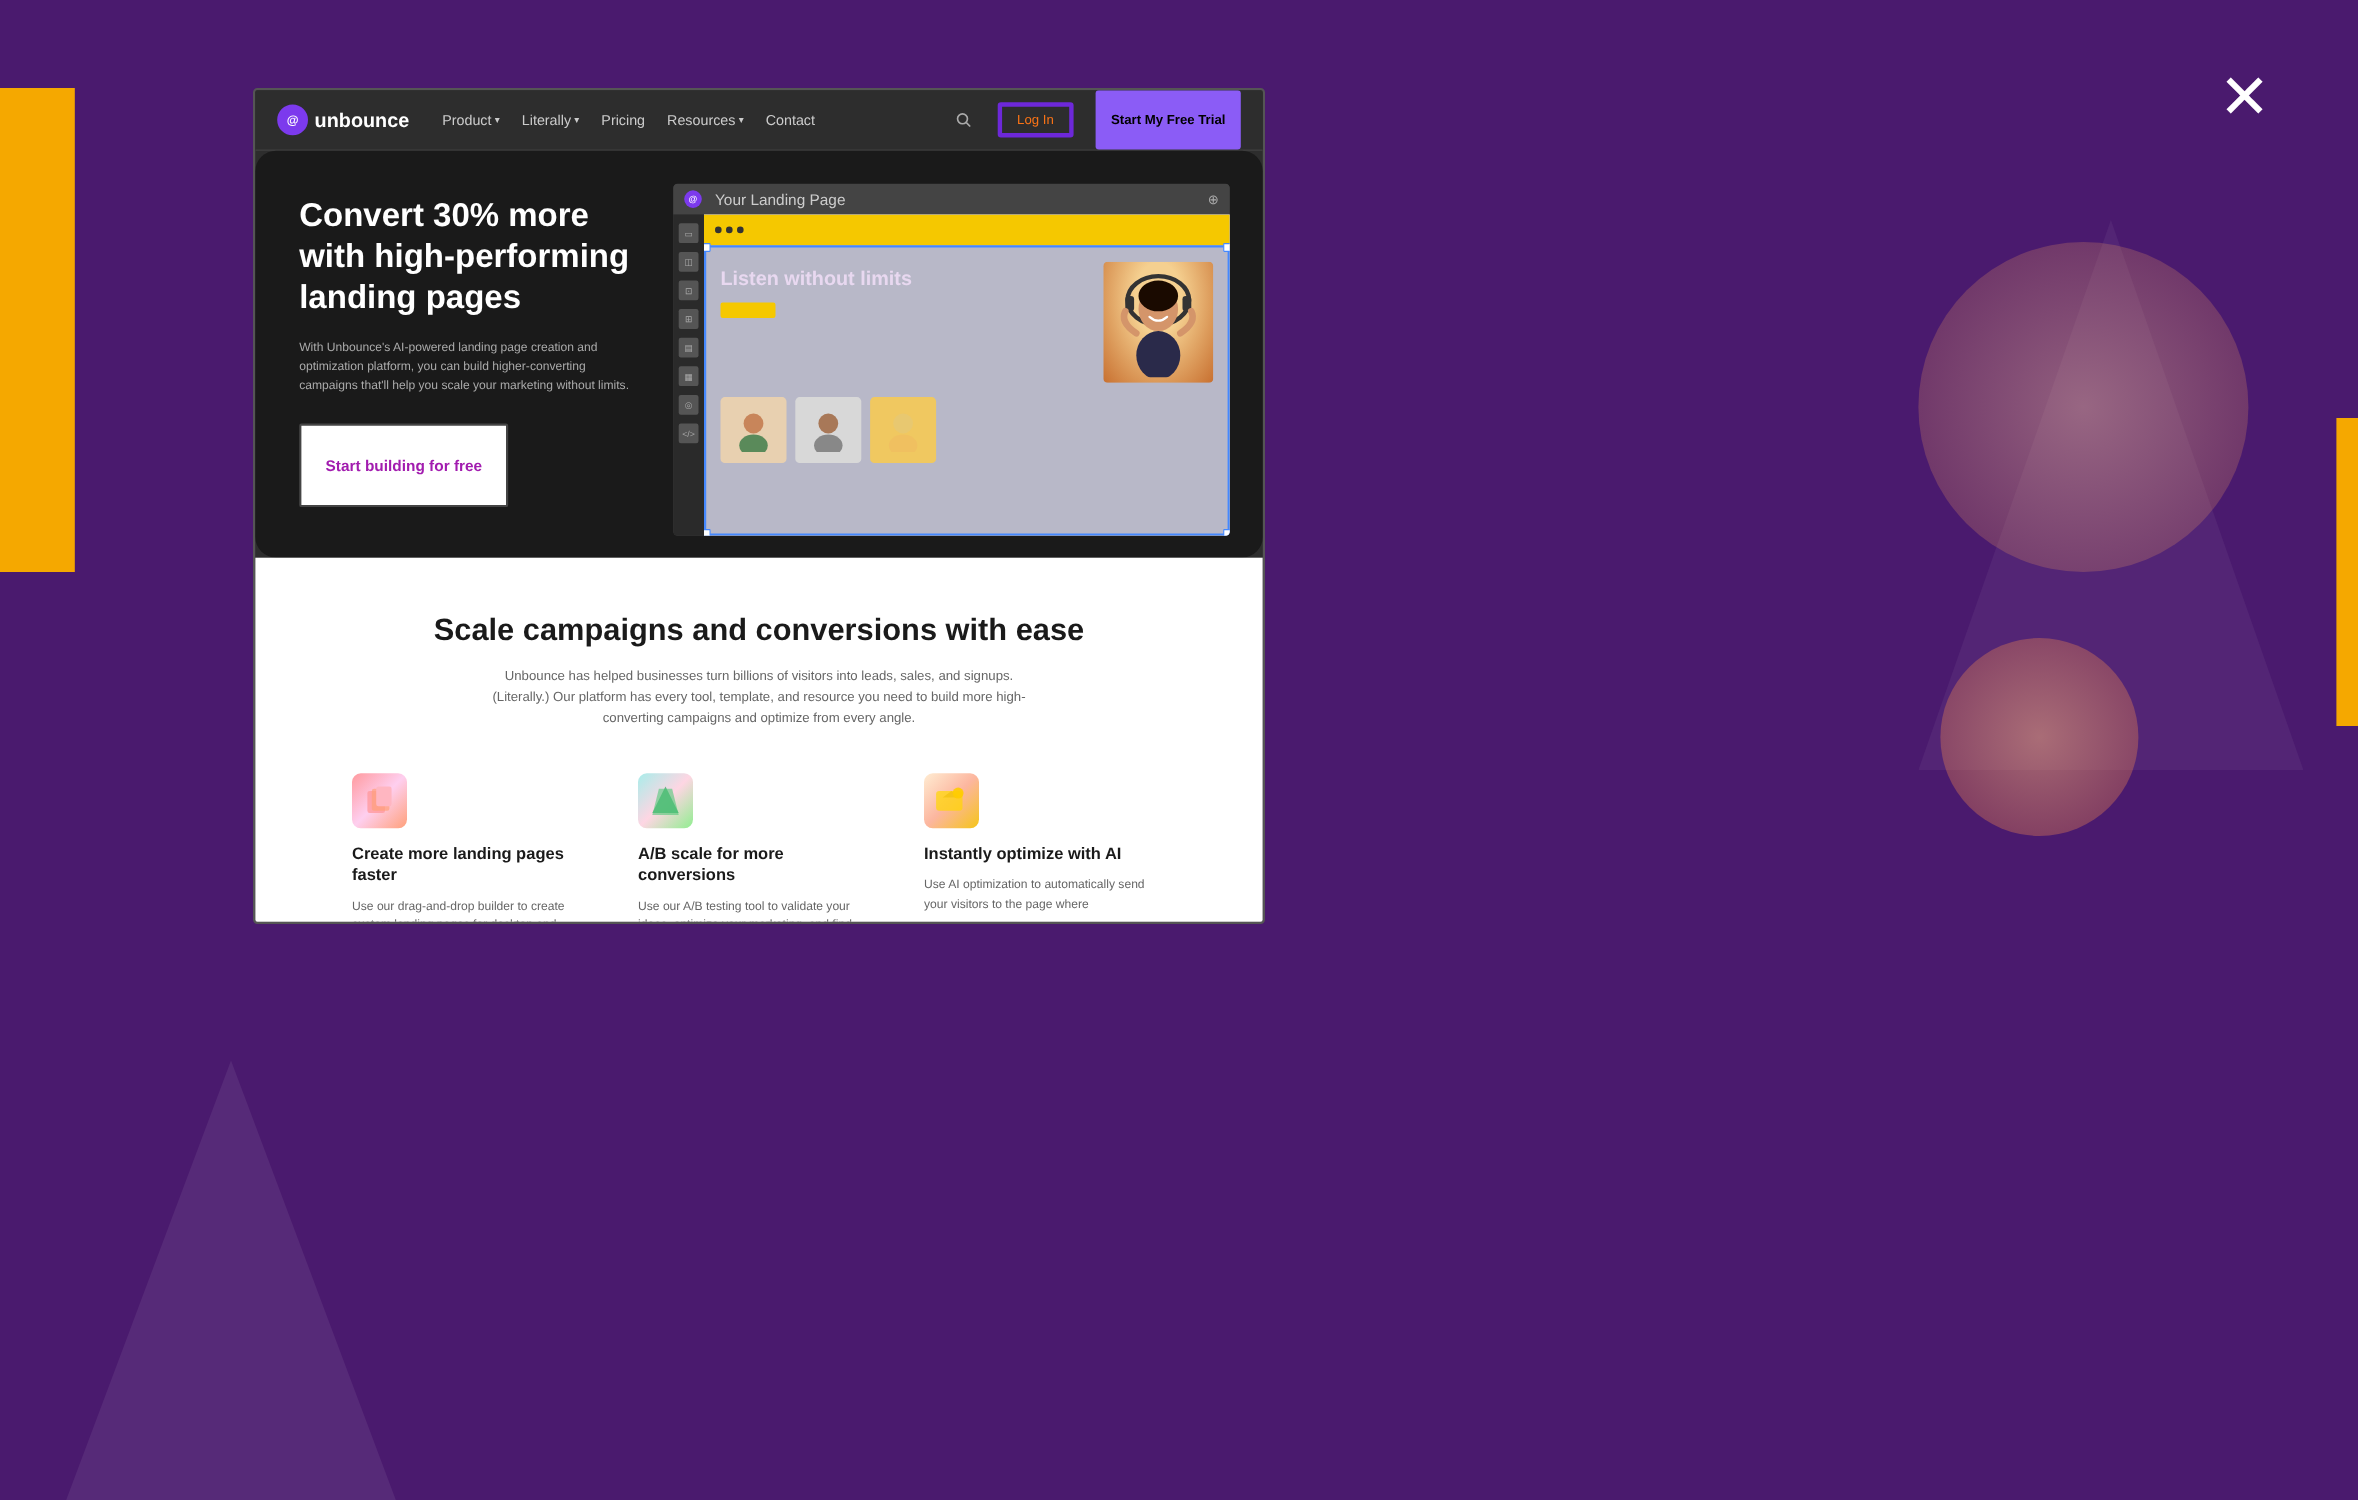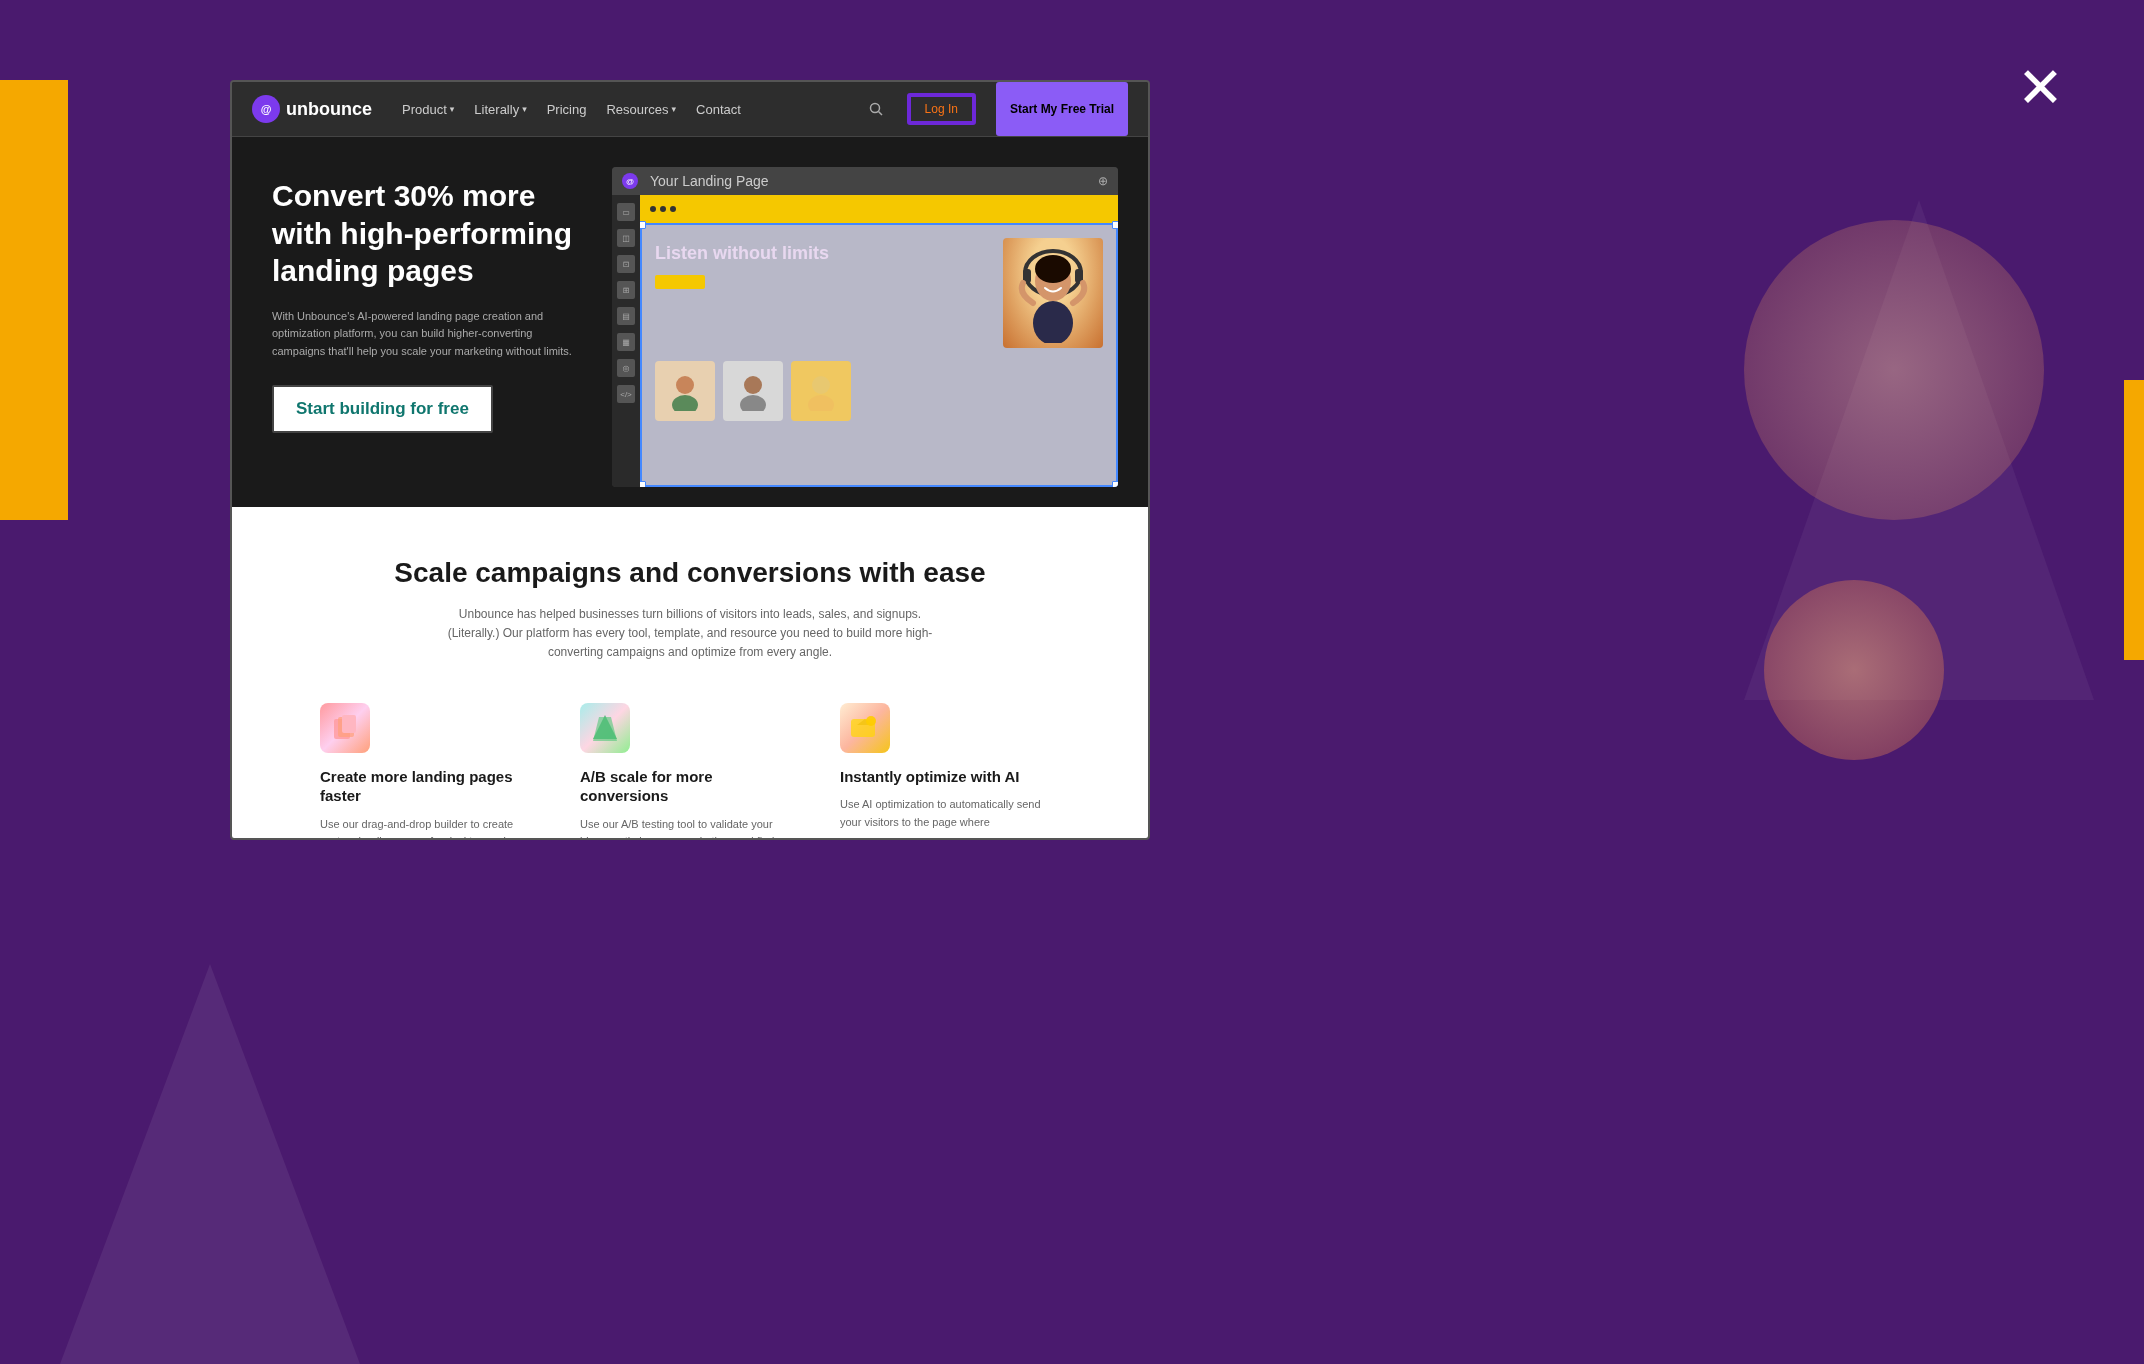--- a/index.html
+++ b/index.html
@@ -172,20 +172,21 @@
       cursor: pointer;
     }
 
     
     .hero-section {
       background: #1a1a1a;
       display: flex;
       height: 370px;
       padding: 30px 30px 20px 40px;
       gap: 20px;
+      border-radius: 19px;
     }
     .hero-text {
       flex: 0 0 320px;
       padding-top: 10px;
     }
     .hero-title {
       color: white;
       font-size: 30px;
       font-weight: 700;
       line-height: 1.25;
@@ -193,24 +194,24 @@
     }
     .hero-subtitle {
       color: #aaa;
       font-size: 11px;
       line-height: 1.6;
       margin-bottom: 25px;
       max-width: 300px;
     }
     .hero-cta-btn {
       background: white;
-      color: #0f766e;
+      color: #a21caf;
       border: 2px solid #444;
-      padding: 12px 22px;
-      font-size: 17px;
+      padding: 28px 22px;
+      font-size: 14px;
       font-weight: 600;
       cursor: pointer;
       border-radius: 2px;
     }
 
     
     .builder-preview {
       flex: 1;
       background: #3a3a3a;
       border-radius: 4px;

